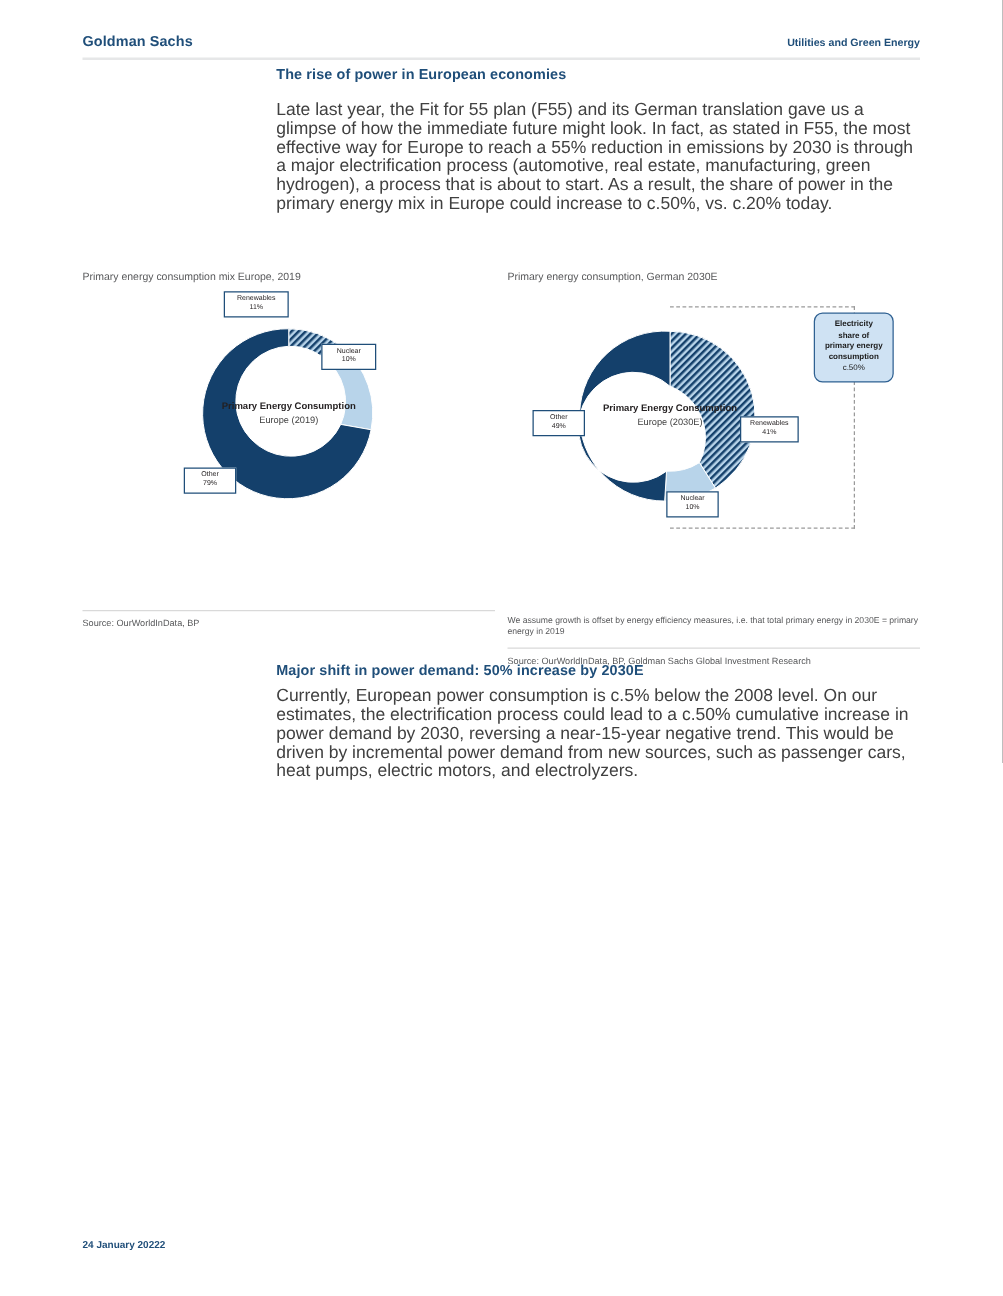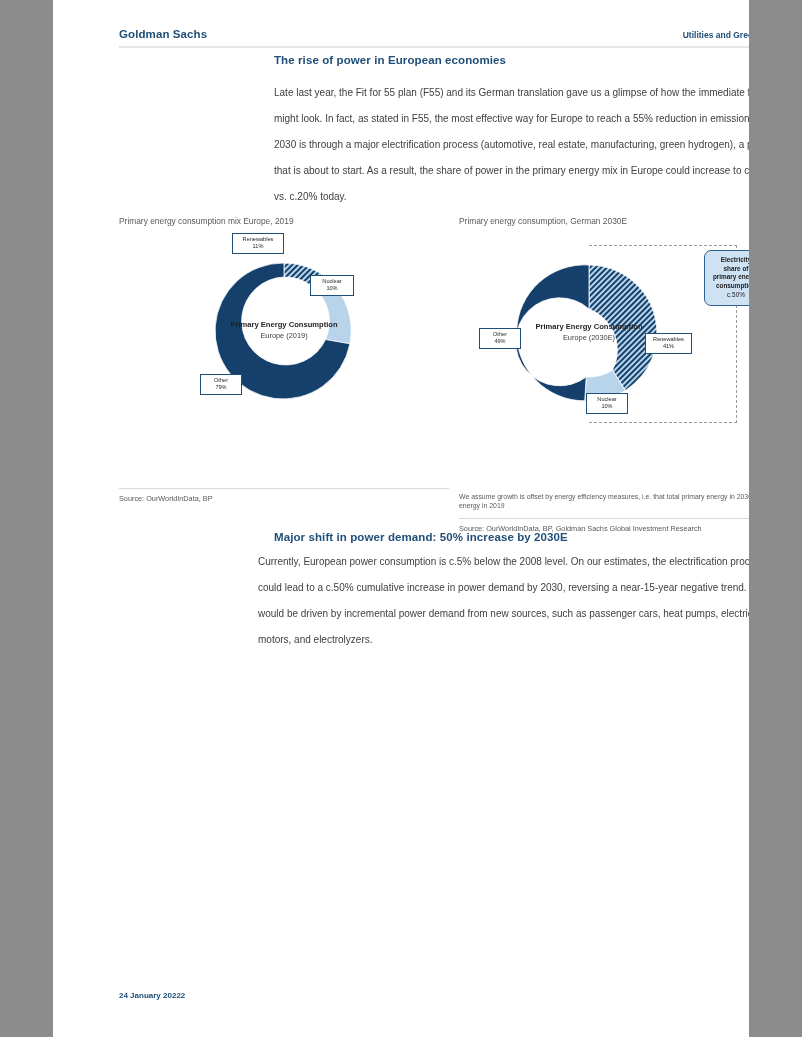--- a/index.html
+++ b/index.html
@@ -5,21 +5,21 @@
   html, body {
     margin: 0;
     padding: 0;
     background: #8c8c8c;
   }
   body {
     font-family: "Liberation Sans", sans-serif;
   }
   .page {
     position: relative;
-    width: 696px;
+    width: 802px;
     height: 1037px;
     background: #ffffff;
     margin: 0 auto;
     overflow: hidden;
     box-sizing: border-box;
   }
 
   
   .header {
     position: absolute;
@@ -53,30 +53,30 @@
   
   .sec-head {
     position: absolute;
     font-size: 11.5px;
     font-weight: bold;
     color: #1f4e79;
     letter-spacing: .1px;
   }
   .body-par {
     position: absolute;
-    font-size: 10px;
-    line-height: 26px;
+    font-size: 14px;
+    line-height: 15px;
     color: #404040;
     width: 516px;
   }
 
   #sec1-head { left: 221px; top: 54px; }
   #sec1-par  { left: 221px; top: 80px; }
   #sec2-head { left: 221px; top: 531px; }
-  #sec2-par  { left: 205px; top: 549px; }
+  #sec2-par  { left: 221px; top: 549px; }
 
   
   .exhibit {
     position: absolute;
     top: 214px;
     width: 330px;
   }
   #exhibit1 { left: 66px; }
   #exhibit2 { left: 406px; }
 

